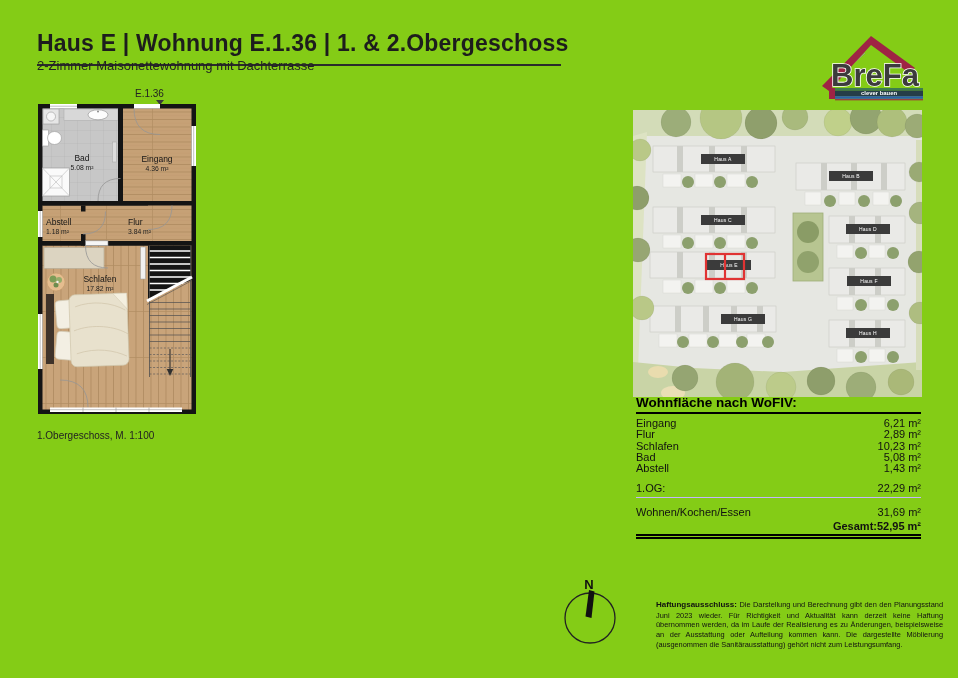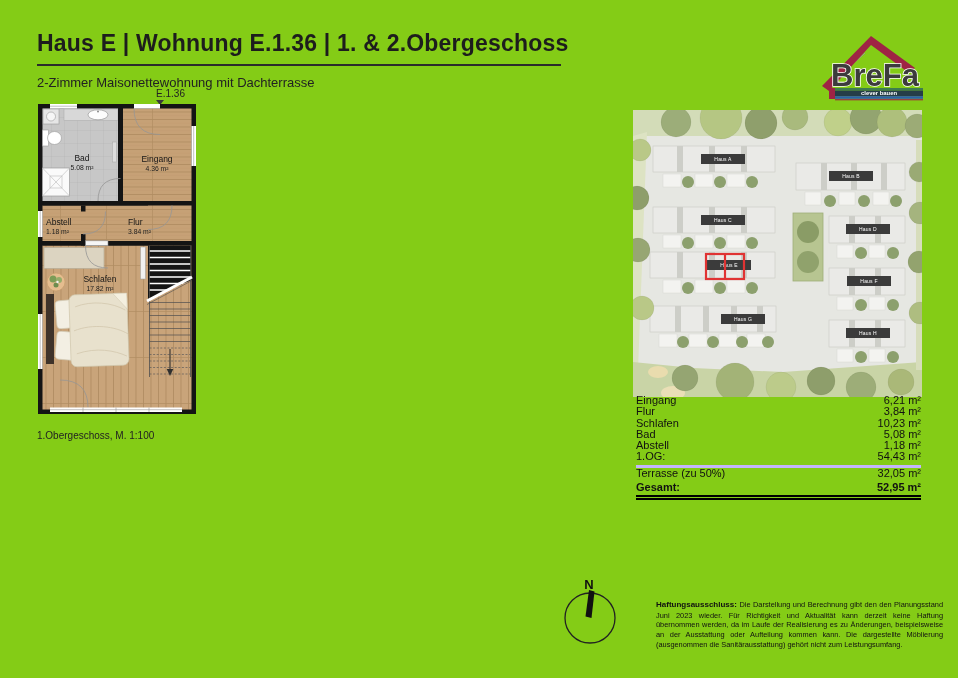--- a/index.html
+++ b/index.html
@@ -2,46 +2,46 @@
 <html><head>
 <meta charset="utf-8">
 <style>
   html,body{margin:0;padding:0;background:#fff;}
   .page{position:relative;width:958px;height:678px;background:#84cc16;overflow:hidden;
         font-family:"Liberation Sans",sans-serif;color:#1a1a1a;padding-left:16px;}
 
   
   .title{position:absolute;left:37px;top:30px;font-size:23px;font-weight:bold;color:#1d1d1d;letter-spacing:.2px;}
   .title-rule{position:absolute;left:37px;top:64px;width:524px;border-top:2px solid #2b2b2b;}
-  .subtitle{position:absolute;left:37px;top:75px;font-size:13px;color:#222;}
+  .subtitle{position:absolute;left:37px;top:58px;font-size:13px;color:#222;}
 
   
   .logo{position:absolute;left:817px;top:24px;}
 
   
-  .unit-marker{position:absolute;left:135px;top:88px;width:50px;text-align:right;font-size:10px;color:#222;}
+  .unit-marker{position:absolute;left:135px;top:88px;width:50px;text-align:left;font-size:10px;color:#222;}
   .unit-marker .tri{width:0;height:0;margin:1px auto 0;border-left:4px solid transparent;
                     border-right:4px solid transparent;border-top:5px solid #3a3a3a;}
   .floorplan{position:absolute;left:38px;top:104px;}
   .fp-caption{position:absolute;left:37px;top:430px;font-size:10px;color:#222;}
   .fp-room{font-size:8.5px;fill:#161616;}
   .fp-area{font-size:6.8px;fill:#222;}
 
   
   .siteplan{position:absolute;left:633px;top:110px;}
   .bld-label{font-size:5px;fill:#ffffff;letter-spacing:.2px;}
 
   
   .area-table{position:absolute;left:636px;top:395px;width:285px;}
   .tbl-heading{font-size:13.5px;font-weight:bold;color:#000;border-bottom:2px solid #000;
                padding-bottom:2px;margin-bottom:4px;}
   .tbl-row{display:flex;justify-content:space-between;font-size:11px;line-height:11.3px;color:#111;}
-  .tbl-row.sub{border-bottom:3px solid #c4b5fd;padding-bottom:2px;}
+  .tbl-row.sub{margin-top:9px;border-bottom:1px solid #c4b5fd;padding-bottom:2px;}
   .tbl-row.mt9{margin-top:9px;}
-  .tbl-row.total{margin-top:3px;font-weight:bold;border-bottom:5px double #000;padding-bottom:2px;}
+  .tbl-row.total{margin-top:3px;font-weight:bold;border-bottom:5px double #000;padding-bottom:2px;justify-content:flex-end;}
 
   
   .compass{position:absolute;left:563px;top:573px;}
   .compass-n{font-size:13px;font-weight:bold;fill:#111;}
 
   
   .disclaimer{position:absolute;left:636px;top:600px;width:287px;font-size:7.4px;
               line-height:1.32;text-align:justify;color:#111;margin-left:20px;}
   .disclaimer b{font-size:8px;}
 </style>
@@ -361,47 +361,48 @@
         <circle cx="287" cy="203" r="11" fill="#aebd80"></circle>
     </g>
 
     <g>
       <rect x="73" y="144" width="38" height="25" fill="none" stroke="#e03333" stroke-width="2.2"></rect>
       <line x1="92" y1="144" x2="92" y2="169" stroke="#e03333" stroke-width="2.2"></line>
     </g>
   </svg>
 
   <div class="area-table">
+    <div class="tbl-heading">Wohnfläche nach WoFIV:</div>
     <div class="tbl-row">
         <span>Eingang</span>
         <span>6,21 m²</span>
       </div>
     <div class="tbl-row">
         <span>Flur</span>
-        <span>3,84 m²</span>
+        <span>2,89 m²</span>
       </div>
     <div class="tbl-row">
         <span>Schlafen</span>
         <span>10,23 m²</span>
       </div>
     <div class="tbl-row">
         <span>Bad</span>
         <span>5,08 m²</span>
       </div>
     <div class="tbl-row">
         <span>Abstell</span>
-        <span>1,18 m²</span>
+        <span>1,43 m²</span>
       </div>
     <div class="tbl-row sub">
         <span>1.OG:</span>
-        <span>54,43 m²</span>
-      </div>
-    <div class="tbl-row">
-        <span>Terrasse (zu 50%)</span>
-        <span>32,05 m²</span>
+        <span>22,29 m²</span>
+      </div>
+    <div class="tbl-row mt9">
+        <span>Wohnen/Kochen/Essen</span>
+        <span>31,69 m²</span>
       </div>
     <div class="tbl-row total">
         <span>Gesamt:</span>
         <span>52,95 m²</span>
       </div>
   </div>
 
   <svg class="compass" width="56" height="74" viewBox="0 0 56 74">
     <text class="compass-n" x="26" y="16" text-anchor="middle">N</text>
     <circle cx="27" cy="45" r="25" fill="none" stroke="#222222" stroke-width="1.3"></circle>

